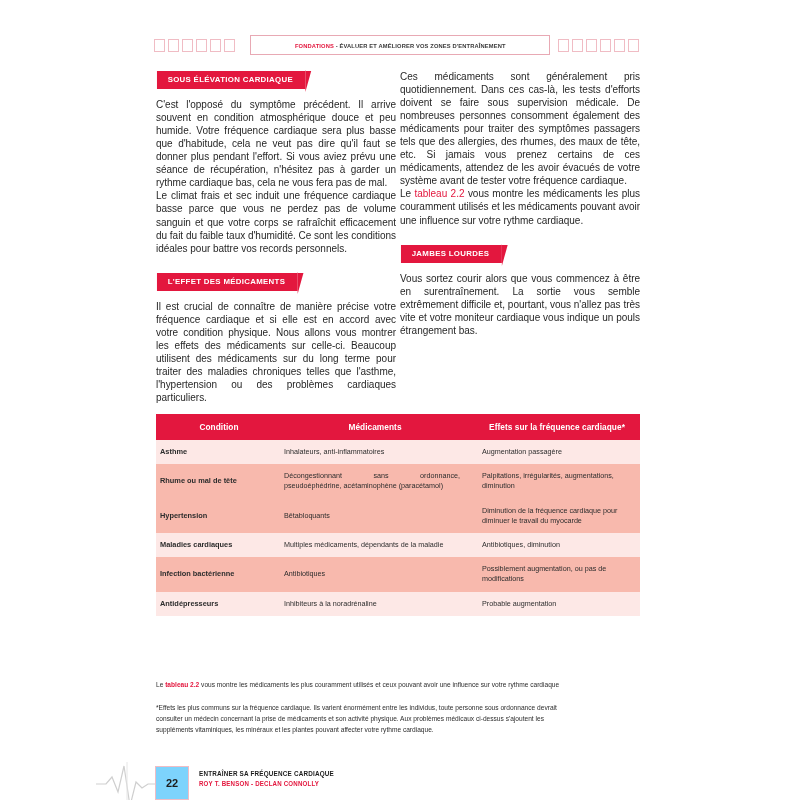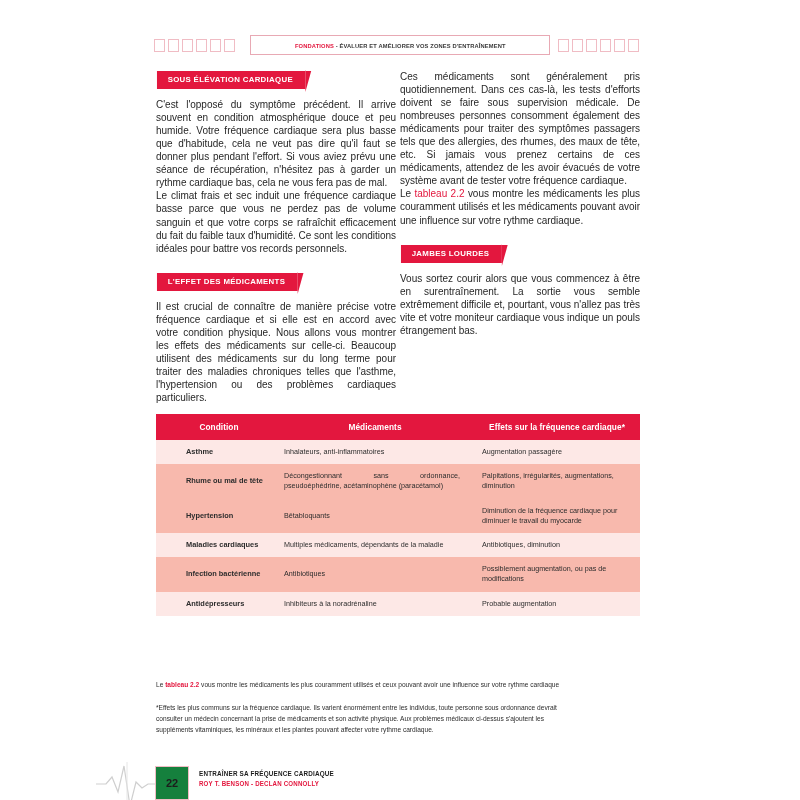--- a/index.html
+++ b/index.html
@@ -154,21 +154,21 @@
   table.meds tbody td {
     font-size: 7.2px;
     line-height: 10.2px;
     padding: 7px 8px 7px 8px;
     vertical-align: middle;
     color: #2d2d2d;
   }
   table.meds tbody td.cond {
     font-weight: bold;
     font-size: 7.4px;
-    padding-left: 30px;
+    padding-left: 4px;
   }
   table.meds tbody td.meds-c { text-align: justify; padding-right: 14px; }
   table.meds tbody tr.odd  td { background: #fde8e6; }
   table.meds tbody tr.even td { background: #f8b9ad; }
 
   
   .caption {
     position: absolute;
     left: 156px;
     top: 672px;
@@ -206,21 +206,21 @@
     position: absolute;
     left: 155px;
     top: 0px;
     width: 34px;
     height: 34px;
     border: 1.2px solid #f0bcc4;
     box-sizing: border-box;
     display: flex;
     align-items: center;
     justify-content: center;
-    background: #15803d;
+    background: #7dd3fc;
   }
   .page-num {
     font-size: 11px;
     font-weight: bold;
     color: #1c1c1c;
   }
   .foot-titles {
     position: absolute;
     left: 199px;
     top: 4px;

